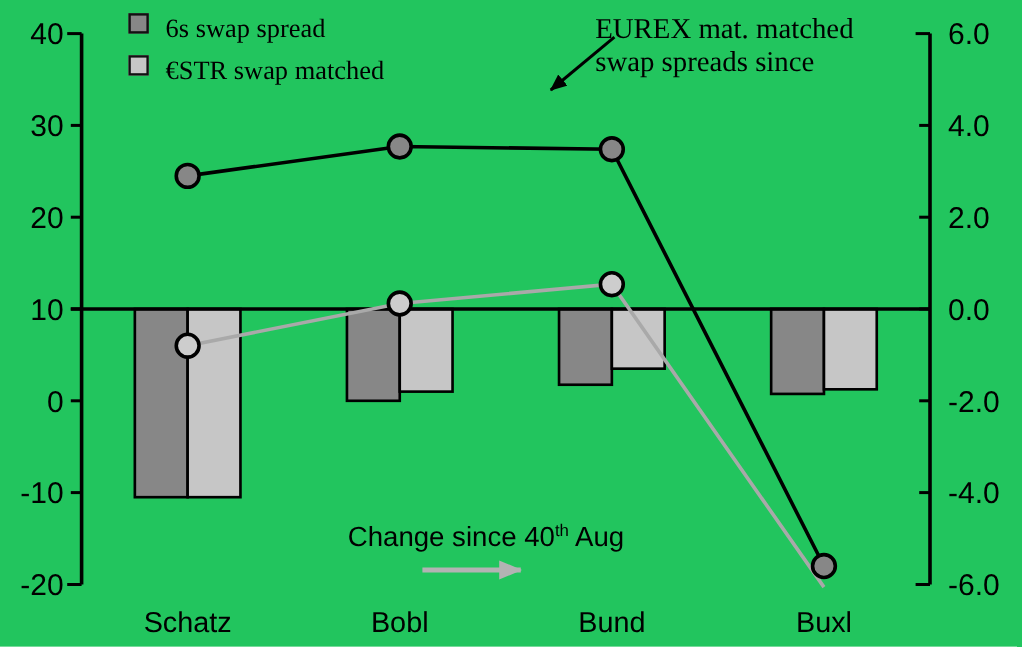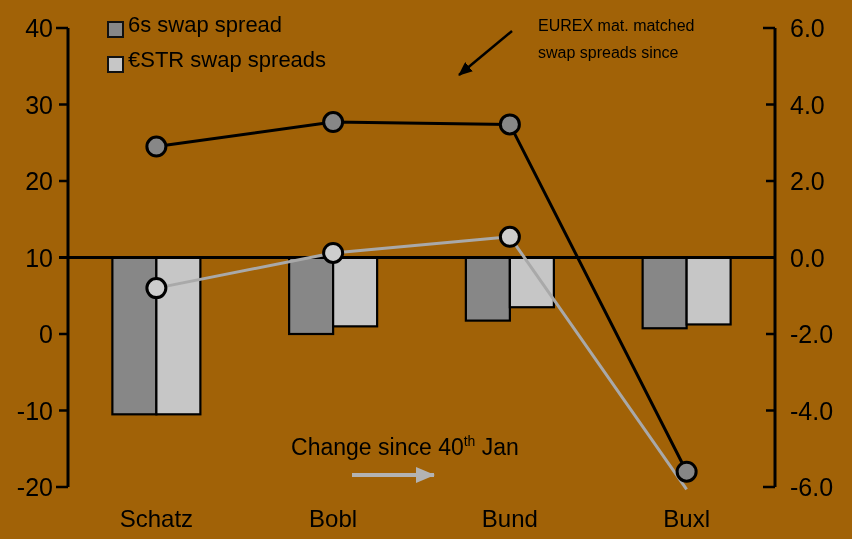--- a/index.html
+++ b/index.html
@@ -1,24 +1,24 @@
 <!DOCTYPE html>
 <html><head>
 <meta charset="utf-8">
 <style>
   html,body{margin:0;padding:0;background:#ffffff;}
-  .stage{position:relative;width:852px;height:539px;background:#a16207;
+  .stage{position:relative;width:852px;height:539px;background:#22c55e;
          font-family:"Liberation Sans",sans-serif;color:#000;overflow:hidden;}
   .stage svg{position:absolute;left:0;top:0;}
   .stage svg text{font-family:"Liberation Sans",sans-serif;}
   .legend{position:absolute;left:107px;top:11px;}
-  .legend-item{display:flex;align-items:flex-end;gap:4px;height:27px;margin-bottom:8px;}
+  .legend-item{display:flex;align-items:flex-start;gap:14px;height:27px;margin-bottom:8px;font-family:Liberation Serif, serif;}
   .swatch{width:13px;height:13px;border:2.5px solid #111;flex:0 0 auto;}
   .legend-label{font-size:22px;white-space:nowrap;}
-  .anno-eurex{position:absolute;left:538px;top:12px;font-size:16px;line-height:27px;white-space:nowrap;}
+  .anno-eurex{position:absolute;left:496px;top:12px;font-size:24px;line-height:27px;white-space:nowrap;font-family:Liberation Serif, serif;}
   .anno-change{position:absolute;left:250px;top:434px;width:310px;text-align:center;font-size:23px;white-space:nowrap;}
   .anno-change sup{font-size:14px;line-height:0;}
 </style>
 </head>
 <body>
 
 <div class="stage">
   <svg id="plot" width="852" height="539" viewBox="0 0 852 539">
       <defs>
         <marker id="ahB" markerWidth="14" markerHeight="12" refX="13" refY="6" orient="auto" markerUnits="userSpaceOnUse">
@@ -84,23 +84,23 @@
       <line x1="352" y1="475" x2="434" y2="475" stroke="#b3b3b3" stroke-width="4" marker-end="url(#ahG)"></line>
     </svg>
 
   <div class="legend">
     <div class="legend-item">
       <span class="swatch" style="background: rgb(135, 135, 135);"></span>
       <span class="legend-label">6s swap spread</span>
     </div>
     <div class="legend-item">
       <span class="swatch" style="background: rgb(198, 198, 198);"></span>
-      <span class="legend-label">€STR swap spreads</span>
+      <span class="legend-label">€STR swap matched</span>
     </div>
   </div>
 
   <div class="anno-eurex">
     <div>EUREX mat. matched</div>
     <div>swap spreads since</div>
   </div>
 
-  <div class="anno-change"><span>Change since 40</span><sup>th</sup><span> Jan</span></div>
+  <div class="anno-change"><span>Change since 40</span><sup>th</sup><span> Aug</span></div>
 </div>
 
 </body></html>

